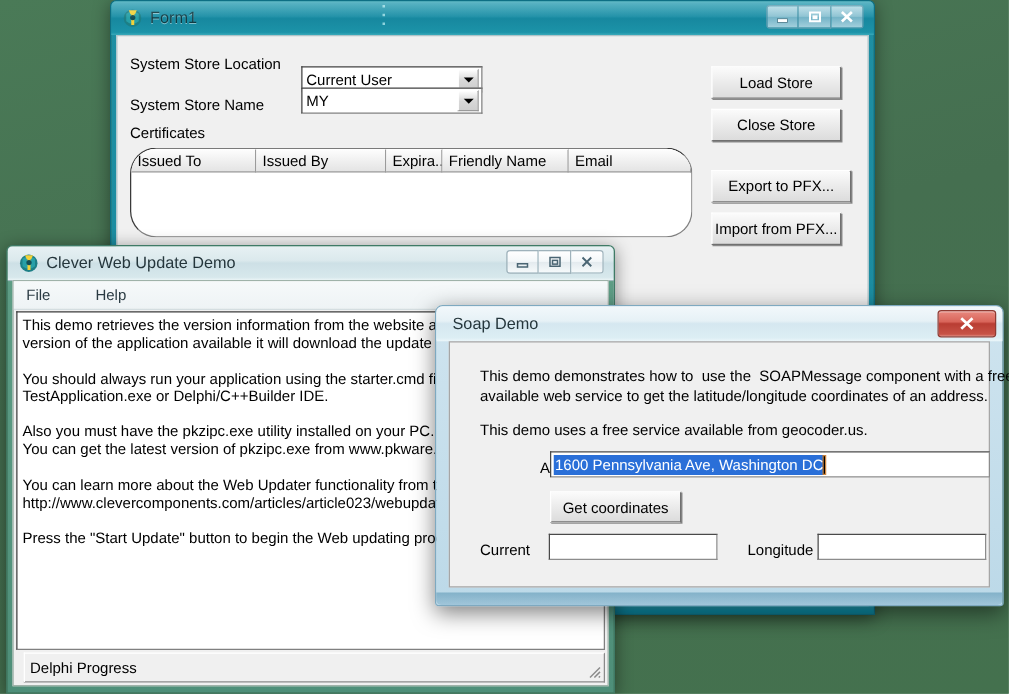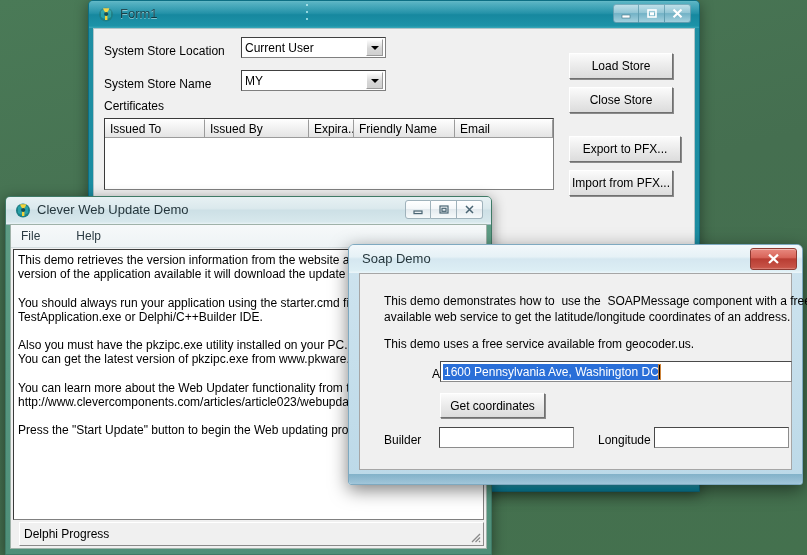--- a/index.html
+++ b/index.html
@@ -461,38 +461,38 @@
       <div class="capbtn">
         <svg width="13" height="11" viewBox="0 0 13 11">
           <path d="M2.5 1.6 L10.5 9.2 M10.5 1.6 L2.5 9.2" stroke="#ffffff" stroke-width="2.1" stroke-linecap="butt"></path>
         </svg>
       </div>
     </div>
   </div>
 
   <div class="client">
     <span class="lbl" style="left:10px; top:15px;">System Store Location</span>
-    <div class="combo" style="left:147px; top:8px; width:145px;">
+    <div class="combo" style="left:147px; top:24px; width:145px;">
       <span class="val">Current User</span>
       <span class="arrowbtn">
           <i class="tri"></i>
         </span>
     </div>
 
     <span class="lbl" style="left:10px; top:48px;">System Store Name</span>
     <div class="combo" style="left:147px; top:41px; width:145px;">
       <span class="val">MY</span>
       <span class="arrowbtn">
           <i class="tri"></i>
         </span>
     </div>
 
     <span class="lbl" style="left:10px; top:70px;">Certificates</span>
 
-    <div class="listview" style="left:10px; top:89px; width:450px; height:72px;">
+    <div class="listview" style="left:10px; top:89px; width:450px; height:72px;border-radius:21px;">
       <div class="lv-head">
         <div class="lv-col" style="width:100px;">Issued To</div>
         <div class="lv-col" style="width:104px;text-align:center;">Issued By</div>
         <div class="lv-col" style="width:45px;">Expira...</div>
         <div class="lv-col" style="width:101px;">Friendly Name</div>
         <div class="lv-col" style="flex:1;">Email</div>
       </div>
     </div>
 
     <div class="btn95" style="left:475px; top:24px; width:104px; height:26px;">Load Store</div>
@@ -588,21 +588,21 @@
     <div class="para" style="left:24px; top:62px;">This demo uses a free service available from geocoder.us.</div>
 
     <span class="lbl" style="left:24px; top:93px;margin-left:48px;">Address</span>
     <div class="edit" style="left:80px; top:87px; width:352px;">
       <span class="sel-text">1600 Pennsylvania Ave, Washington DC</span>
         <span class="caret"></span>
     </div>
 
     <div class="btn95" style="left:80px; top:119px; width:105px; height:25px;">Get coordinates</div>
 
-    <span class="lbl" style="left:24px; top:159px;">Builder</span>
+    <span class="lbl" style="left:24px; top:159px;">Current</span>
     <div class="edit" style="left:79px; top:153px; width:135px;">
       <span></span>
     </div>
 
     <span class="lbl" style="left:238px; top:159px;">Longitude</span>
     <div class="edit" style="left:294px; top:153px; width:135px;">
       <span></span>
     </div>
   </div>
   <div class="shadow-strip"></div>

